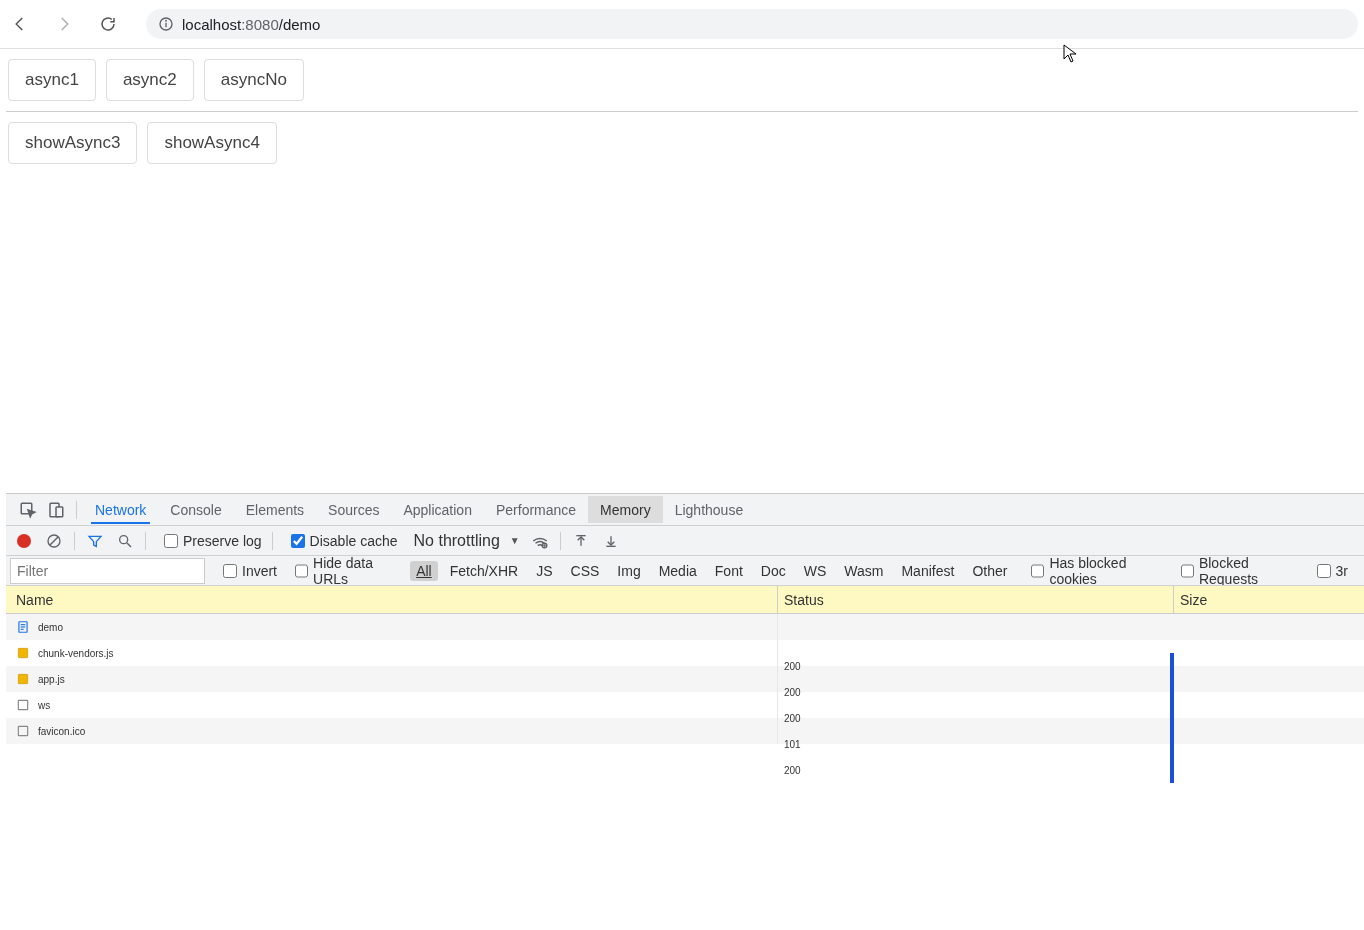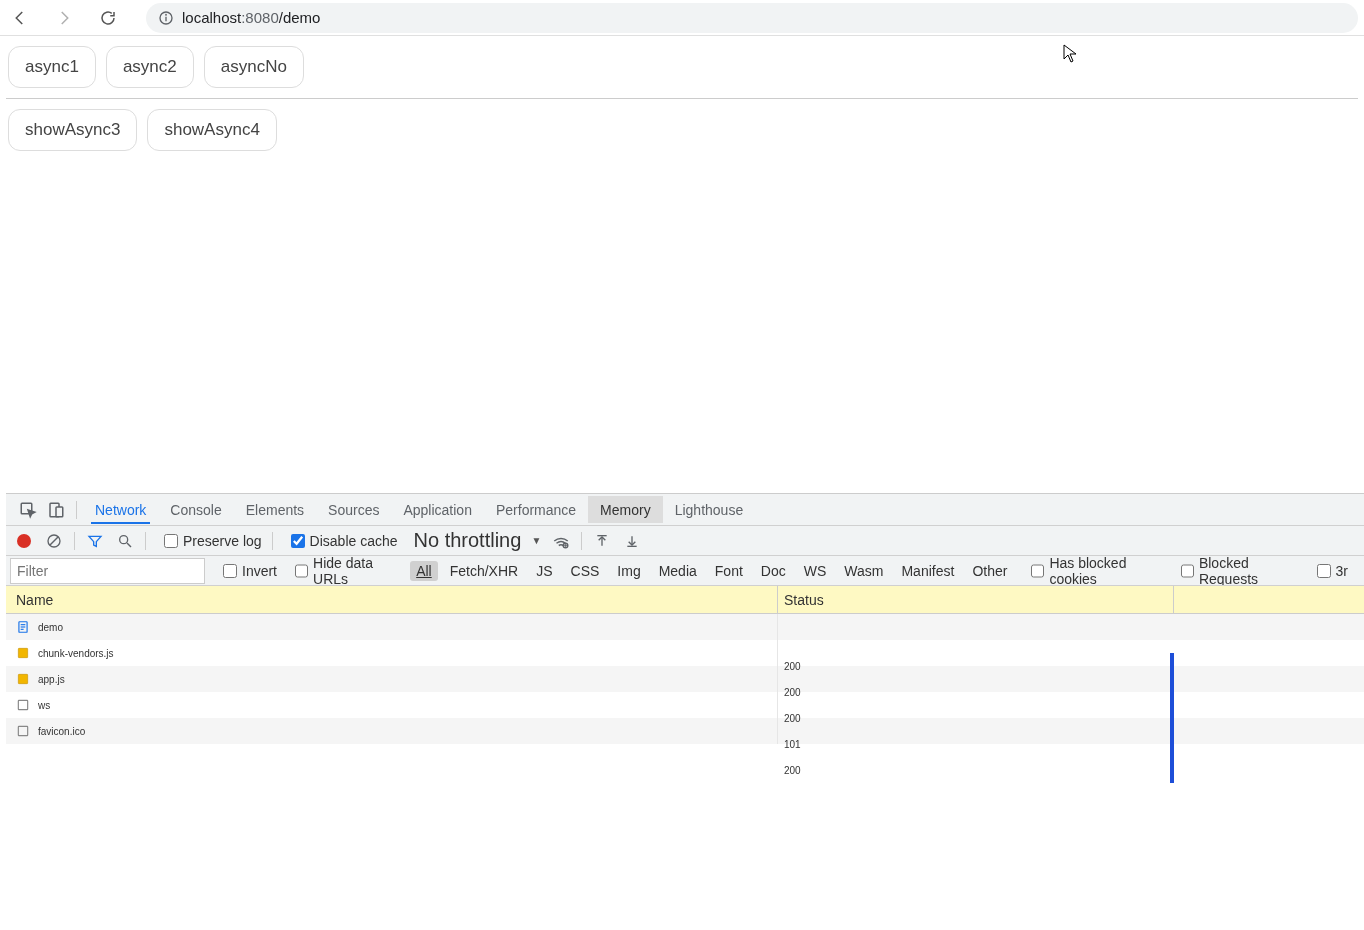--- a/index.html
+++ b/index.html
@@ -1,54 +1,54 @@
 <!DOCTYPE html>
 <html><head>
 <meta charset="utf-8">
 <style>
 * { margin: 0; padding: 0; box-sizing: border-box; font-family: -apple-system, BlinkMacSystemFont, "Segoe UI", Arial, sans-serif; }
 body { background: #fff; width: 1364px; height: 930px; overflow: hidden; position: relative; }
 
 
-.browser-bar { height: 36px; display: flex; align-items: center; padding: 0 6px; gap: 16px; border-bottom: 1px solid #e0e0e0; }
+.browser-bar { height: 49px; display: flex; align-items: center; padding: 0 6px; gap: 16px; border-bottom: 1px solid #e0e0e0; }
 .nav-btn { width: 28px; height: 28px; display: flex; align-items: center; justify-content: center; border-radius: 50%; cursor: pointer; }
 .nav-btn svg { width: 18px; height: 18px; }
 .nav-btn.disabled svg { stroke: #b0b0b0; }
 .nav-btn:not(.disabled) svg { stroke: #555; }
 .url-bar { flex: 1; margin-left: 8px; height: 30px; background: #f1f3f4; border-radius: 15px; display: flex; align-items: center; padding: 0 12px; gap: 8px; font-size: 15px; color: #202124; }
 .url-bar .info-icon { color: #5f6368; display:flex; align-items:center; }
 .url-host { color: #202124; }
 .url-port { color: #5f6368; }
 .url-path { color: #202124; }
 
 
 .page { padding: 6px; }
 .btn-row { display: flex; gap: 10px; padding: 4px 2px; }
-.page-btn { border: 1px solid #ddd; background: #fff; color: #444; font-size: 17px; padding: 10px 16px; border-radius: 12px; cursor: pointer; }
+.page-btn { border: 1px solid #ddd; background: #fff; color: #444; font-size: 17px; padding: 10px 16px; border-radius: 4px; cursor: pointer; }
 .divider { height: 1px; background: #ccc; margin: 6px 0; }
 
 
 .devtools { position: absolute; left: 6px; right: 0; bottom: 0; top: 493px; border-top: 1px solid #ccc; background: #f1f3f4; display: flex; flex-direction: column; }
 .dt-tabs { height: 32px; display: flex; align-items: center; padding: 0 8px; gap: 0; border-bottom: 1px solid #d0d0d0; background: #f1f3f4; }
 .dt-icon { width: 28px; height: 28px; display: flex; align-items: center; justify-content: center; border-radius: 2px; cursor: pointer; }
 .dt-tab-sep { width: 1px; height: 18px; background: #ccc; margin: 0 6px; }
 .dt-tab { padding: 0 12px; height: 27px; display: flex; align-items: center; font-size: 14px; color: #5f6368; cursor: pointer; position: relative; }
 .dt-tab.active { color: #1a73e8; }
 .dt-tab.active::after { content: ""; position: absolute; left: 8px; right: 8px; bottom: -1px; height: 2px; background: #1a73e8; }
 .dt-tab.highlight { background: #ddd; color: #333; }
 
 .dt-toolbar { height: 30px; display: flex; align-items: center; padding: 0 8px; gap: 10px; border-bottom: 1px solid #d0d0d0; background: #f1f3f4; font-size: 14px; color: #333; }
 .rec-dot { width: 14px; height: 14px; border-radius: 50%; background: #d93025; }
 .tb-sep { width: 1px; height: 18px; background: #ccc; }
 .tb-icon { display:flex; align-items:center; justify-content:center; width:20px; height:20px; cursor:pointer; }
 .tb-icon.filter-active svg { stroke:#1a73e8; fill:none; }
 .chk { display: flex; align-items: center; gap: 5px; cursor: pointer; margin-left: 8px; }
 .chk input { width: 14px; height: 14px; accent-color: #1a73e8; }
 .throttle { display: flex; align-items: center; gap: 4px; }
-.throttle-sel { font-size: 20px; color: #333; padding: 2px 6px; }
+.throttle-sel { font-size: 16px; color: #333; padding: 2px 6px; }
 .caret-down { font-size: 10px; color: #555; }
 
 .dt-filter-row { height: 30px; display: flex; align-items: center; padding: 0 16px 0 0; gap: 10px; border-bottom: 1px solid #d0d0d0; background: #f1f3f4; font-size: 14px; color: #333; overflow:hidden; }
 .filter-input { width: 210px; height: 26px; border: 1px solid #ccc; background: #fff; padding: 0 6px; margin-left: 4px; font-size: 14px; }
 .type-btn { padding: 2px 6px; border-radius: 3px; cursor: pointer; }
 .type-btn.active { background: #d0d0d0; text-decoration: underline; }
 
 .dt-grid { flex: 1; background: #fff; overflow: auto; }
 .grid-header { display: flex; height: 28px; align-items: center; border-bottom: 1px solid #ccc; background: #fef9c3; font-size: 14px; color: #333; }
 .col-name { flex: 0 0 772px; padding-left: 10px; border-right: 1px solid #ccc; height:100%; display:flex; align-items:center; }
@@ -241,20 +241,21 @@
     <label class="chk">
         <input type="checkbox" style="">
         <span>3r</span>
       </label>
   </div>
 
   <div class="dt-grid">
     <div class="grid-header">
       <div class="col-name">Name</div>
       <div class="col-status">Status</div>
+      <div class="col-size">Size</div>
     </div>
     <div class="grid-body" id="grid-body">
         <div class="grid-row">
           <div class="cell-name">
             <span class="file-icon">
               <svg width="14" height="14" viewBox="0 0 24 24" fill="none" stroke="#1a73e8" stroke-width="2">
                 <rect x="5" y="3" width="14" height="18" rx="1"></rect>
                 <line x1="8" y1="8" x2="16" y2="8"></line>
                 <line x1="8" y1="12" x2="16" y2="12"></line>
                 <line x1="8" y1="16" x2="13" y2="16"></line>

